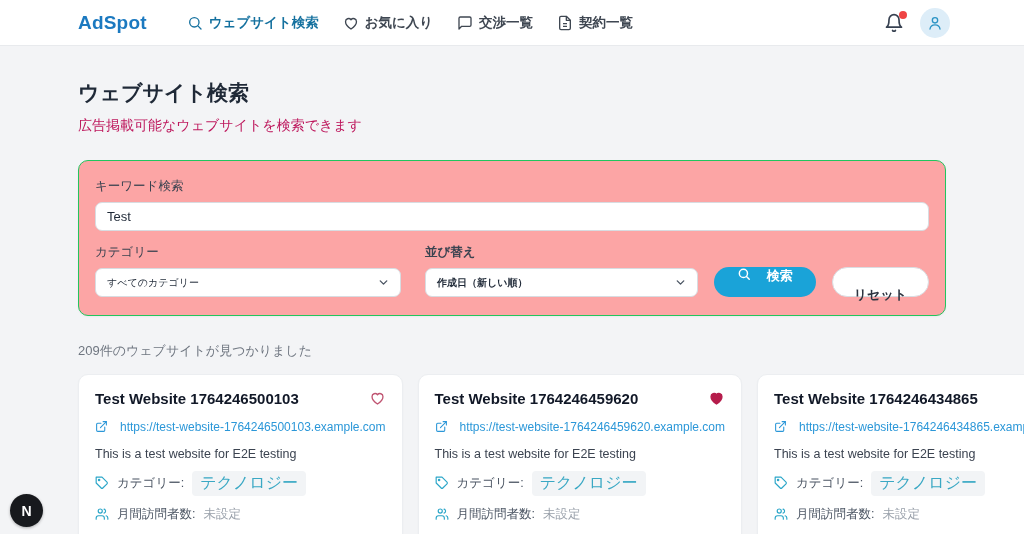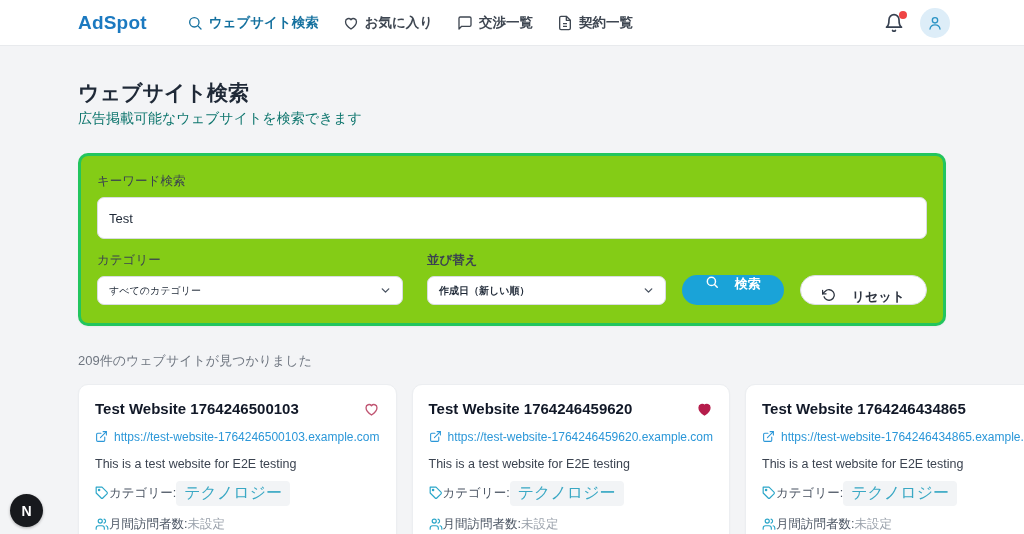--- a/index.html
+++ b/index.html
@@ -20,57 +20,57 @@
   .bell-wrap svg { width:20px; height:20px; }
   .bell-dot { position:absolute; top:-2px; right:-3px; width:8px; height:8px;
               border-radius:50%; background:#ef4444; }
   .avatar { width:30px; height:30px; border-radius:50%; background:#ddedf8;
             display:flex; align-items:center; justify-content:center; color:#2a93c4; cursor:pointer; }
   .avatar svg { width:16px; height:16px; }
 
   
   .main { padding:33px 78px 0; }
   .page-title { font-size:21px; font-weight:bold; color:#1f2937; }
-  .page-subtitle { font-size:14px; color:#0f766e; margin-top:3px; }
-
-  
-  .search-card { margin-top:25px; background:#84cc16; border:3px solid #22c55e; border-radius:10px;
+  .page-subtitle { font-size:14px; color:#be185d; margin-top:10px; }
+
+  
+  .search-card { margin-top:25px; background:#fca5a5; border:1px solid #22c55e; border-radius:10px;
                  padding:17px 16px 18px; box-shadow:0 1px 2px rgba(0,0,0,.04); }
   .field-label { display:block; font-size:12.5px; color:#3b4350; margin-bottom:7px; }
-  .text-input { width:100%; height:42px; border:1px solid #d8dce1; border-radius:7px;
+  .text-input { width:100%; height:29px; border:1px solid #d8dce1; border-radius:7px;
                 padding:0 11px; font-size:13px; color:#1f2937; background:#fff; outline:none;
                 font-family:inherit; }
   .form-row2 { display:flex; align-items:flex-end; gap:24px; margin-top:13px; }
   .form-col-cat { width:306px; }
   .form-col-sort { flex:1; margin-right:-8px;font-weight:bold; }
   .select { height:29px; border:1px solid #d8dce1; border-radius:7px; background:#fff;
             display:flex; align-items:center; justify-content:space-between;
             padding:0 10px 0 11px; font-size:10px; color:#1f2937; cursor:pointer; }
   .select svg { width:13px; height:13px; color:#4b5563; }
   .btn { height:30px; border-radius:999px; display:flex; align-items:flex-start; gap:16px;
          font-size:13px; font-weight:600; cursor:pointer; border:none; font-family:inherit; }
   .btn svg { width:14px; height:14px; }
   .btn-search { background:#1aa3d8; color:#fff; padding:0 23px; }
-  .btn-reset { background:#fff; color:#2d3440; border:1px solid #dadde2; padding:12px 21px; margin-left:-8px; }
+  .btn-reset { background:#fff; color:#2d3440; border:1px solid #dadde2; padding:2px 21px; margin-left:-8px;flex-direction:column; }
 
   
   .results-count { font-size:13px; color:#6f7680; margin:26px 0 0; }
   .cards-grid { display:grid; grid-template-columns:repeat(3,1fr); gap:15px; margin-top:14px; }
   .card { background:#fff; border:1px solid #eceef1; border-radius:10px; padding:15px 16px;
           box-shadow:0 1px 2px rgba(0,0,0,.04); height:230px; }
-  .card-head { display:flex; align-items:center; justify-content:space-between; }
+  .card-head { display:flex; align-items:flex-start; justify-content:space-between; }
   .card-title { font-size:15px; font-weight:bold; color:#111827; line-height:1.25; }
   .heart-btn { background:none; border:none; padding:0; cursor:pointer; line-height:0; }
   .heart-btn svg { width:17px; height:16px; fill:none; stroke:#c05572; stroke-width:2; }
   .heart-btn.filled svg { fill:#b51c4b; stroke:#b51c4b; }
-  .card-url { display:flex; align-items:center; gap:6px; margin-top:11px; color:#2b97d8;
+  .card-url { display:flex; align-items:center; gap:12px; margin-top:11px; color:#2b97d8;
               font-size:12px; text-decoration:none; cursor:pointer; white-space:nowrap; }
   .card-url svg { width:13px; height:13px; flex:none; }
   .card-desc { font-size:12.5px; color:#3b4350; margin-top:13px; }
-  .meta-row { display:flex; align-items:center; gap:0; margin-top:10px; font-size:12.5px;
+  .meta-row { display:flex; align-items:center; gap:8px; margin-top:10px; font-size:12.5px;
               color:#4b5563; min-height:17px; }
   .meta-row svg { width:14px; height:14px; color:#2ba6c9; flex:none; }
   .meta-value { color:#9aa1ab; }
   .pill-teal { color:#3aa8c4; background:#f2f4f6; border-radius:4px; padding:2px 8px; font-size:16px; }
 
   
   .dev-badge { position:fixed; left:10px; bottom:7px; width:33px; height:33px; border-radius:50%;
                background:#17191d; color:#fff; font-size:14px; font-weight:bold;
                display:flex; align-items:center; justify-content:center; cursor:pointer;
                box-shadow:0 1px 3px rgba(0,0,0,.3); }

